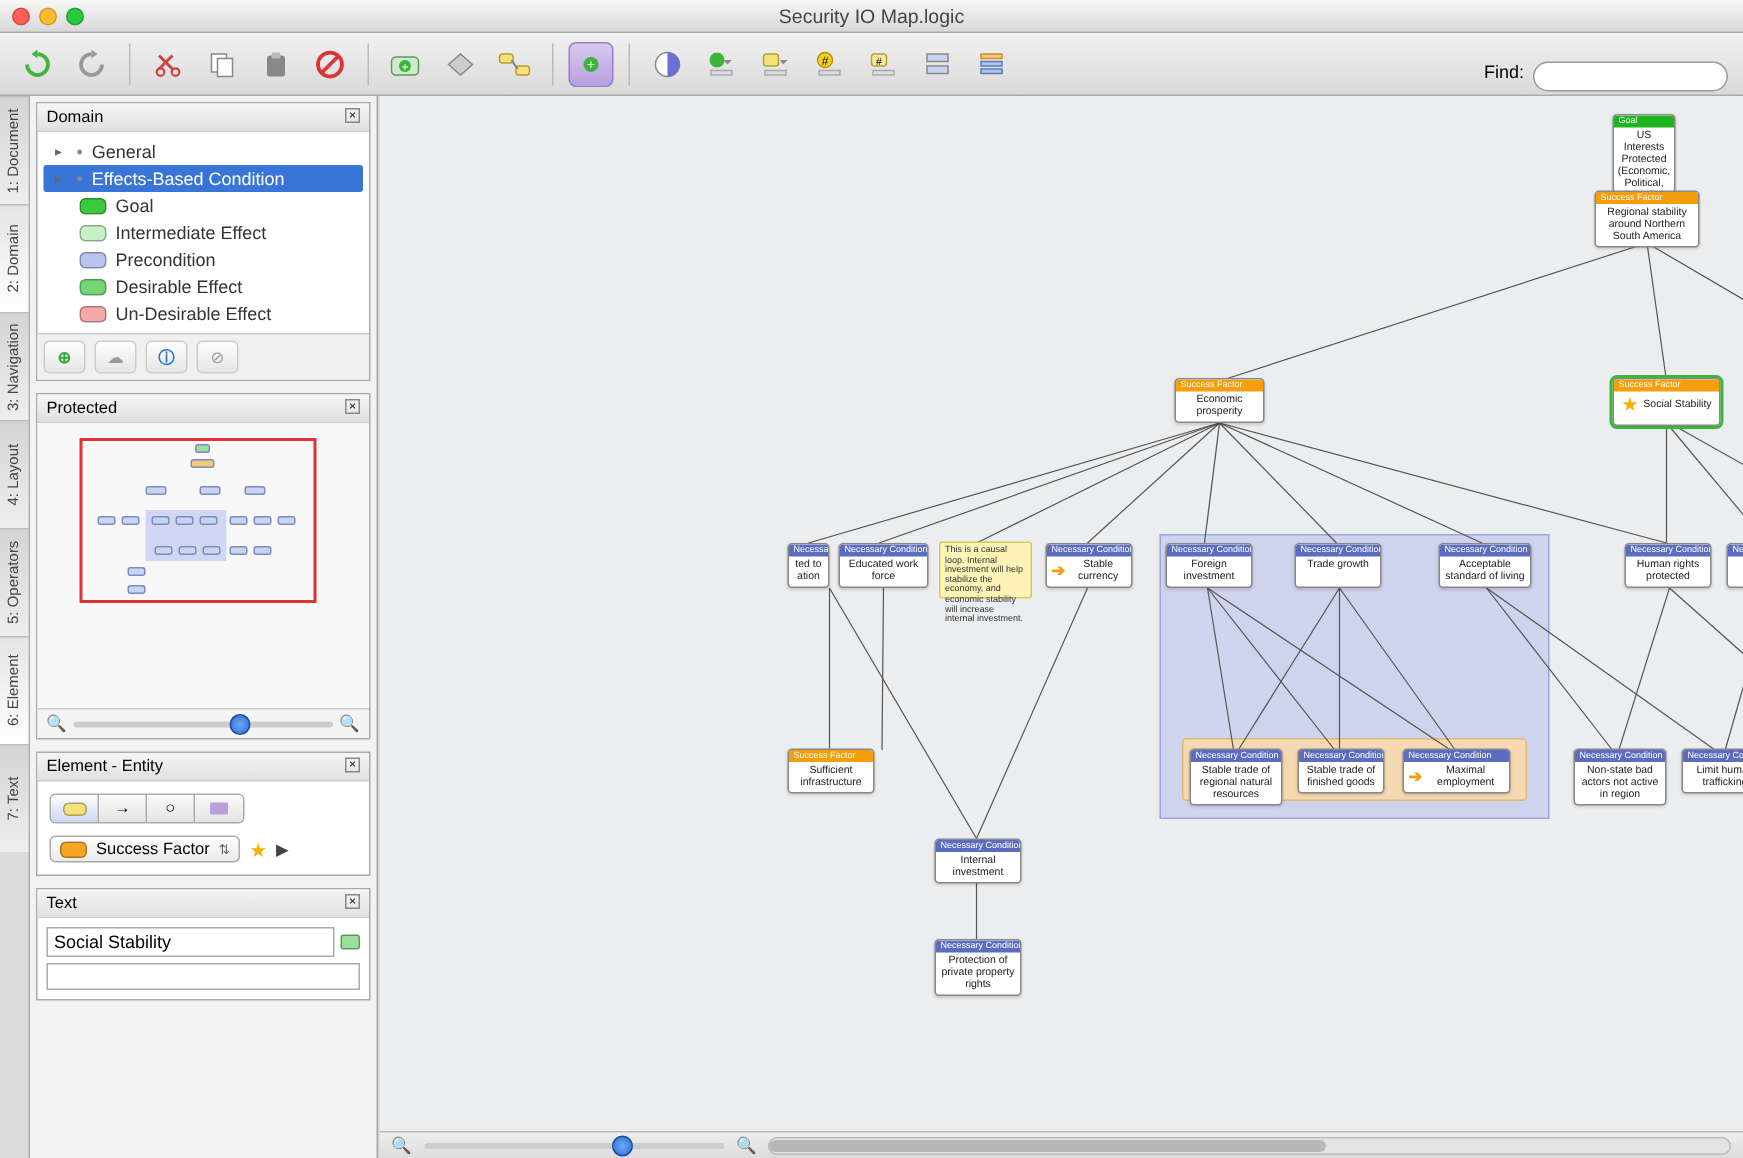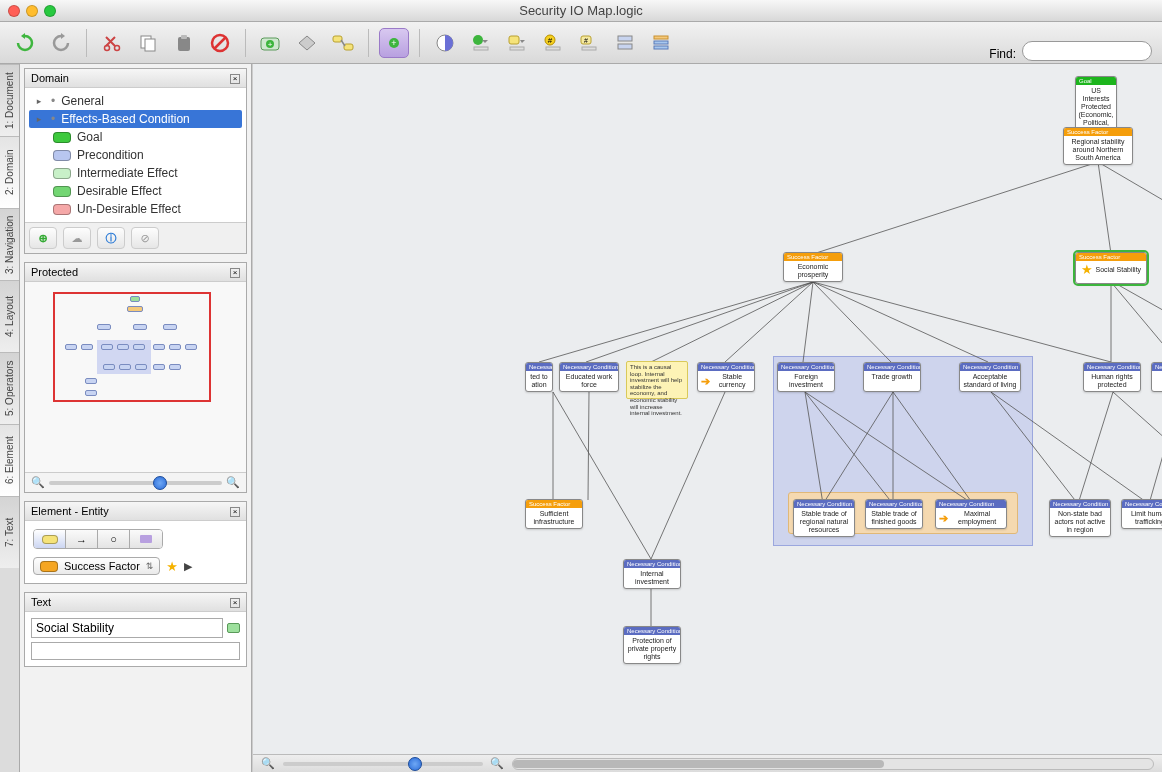--- a/index.html
+++ b/index.html
@@ -7,33 +7,33 @@
   
   .titlebar { height: 22px; background: linear-gradient(#f7f7f7,#d8d8d8); border-bottom:1px solid #aaa; display:flex; align-items:center; padding:0 8px; position:relative;}
   .tb-buttons { display:flex; gap:6px; }
   .tb-btn { width:12px; height:12px; border-radius:50%; border:1px solid rgba(0,0,0,.2);}
   .tb-red{background:#ff5f57;} .tb-yellow{background:#ffbd2e;} .tb-green{background:#28c940;}
   .titlebar .title { position:absolute; left:0; right:0; text-align:center; font-size:13px; color:#444;}
   
   .toolbar { height:42px; background:linear-gradient(#f2f2f2,#d9d9d9); border-bottom:1px solid #aaa; display:flex; align-items:center; padding:0 10px; gap:6px;}
   .tbtn { width:30px; height:30px; border-radius:5px; display:flex; align-items:center; justify-content:center; border:1px solid transparent;}
   .sep { width:1px; height:28px; background:#bbb; margin:0 4px;}
-  .find-box { margin-left:auto; display:flex; align-items:flex-end; gap:6px;margin-top:16px;}
+  .find-box { margin-left:auto; display:flex; align-items:flex-start; gap:6px;margin-top:16px;}
   .find-box input { width:130px; height:20px; border:1px solid #999; border-radius:10px; padding:0 8px; font-size:11px;}
   .find-label{font-size:12px;}
   
   .main { position:absolute; top:64px; bottom:0; left:0; right:0; display:flex; background:#eceef0;}
   
   .vtabs { width:20px; background:#dcdcdc; border-right:1px solid #aaa; display:flex; flex-direction:column;}
   .vtab { flex:0 0 auto; height:72px; border-bottom:1px solid #bbb; writing-mode:vertical-rl; transform:rotate(180deg); display:flex; align-items:center; justify-content:center; font-size:10px; color:#444; background:linear-gradient(#eee,#d4d4d4); cursor:pointer;}
   .vtab.active{background:linear-gradient(#fff,#e4e4e4);}
   
   .sidebar { width:232px; background:#f2f2f2; border-right:1px solid #aaa; display:flex; flex-direction:column; overflow:hidden;}
   .panel { border:1px solid #aaa; margin:4px; background:#fff; display:flex; flex-direction:column;}
-  .panel-hdr { background:linear-gradient(#f6f6f6,#e0e0e0); border-bottom:1px solid #ccc; padding:3px 6px; font-size:11px; display:flex; justify-content:space-between; align-items:flex-end;}
+  .panel-hdr { background:linear-gradient(#f6f6f6,#e0e0e0); border-bottom:1px solid #ccc; padding:3px 6px; font-size:11px; display:flex; justify-content:space-between; align-items:flex-start;}
   .panel-hdr .close{width:10px;height:10px;border:1px solid #888;font-size:8px;line-height:8px;text-align:center;cursor:pointer;}
   .tree { padding:4px; max-height:160px; overflow:hidden;}
   .tree-item { display:flex; align-items:center; gap:6px; padding:2px 4px; font-size:12px; color:#333; cursor:pointer;}
   .tree-item.lvl2{padding-left:24px;}
   .tree-item.selected{background:#3875d7;color:#fff;border-radius:2px;}
   .swatch{width:18px;height:11px;border-radius:4px;border:1px solid rgba(0,0,0,.3);flex-shrink:0;}
   .sw-green{background:#3dc93d;} .sw-lgreen{background:#c8f0c8;} .sw-blue{background:#b8c6ef;} .sw-yellow{background:#f5e37a;} .sw-red{background:#f5a8a8;} .sw-dgreen{background:#73d673;} .sw-orange{background:#f5a623;}
   .expand-icon{width:12px;height:12px;display:inline-flex;align-items:center;justify-content:center;font-size:9px;color:#666;}
   .iconrow { display:flex; gap:6px; padding:4px; border-top:1px solid #ccc; background:#f0f0f0;}
   .iconrow .ib{width:28px;height:22px;border:1px solid #ccc;border-radius:4px;background:linear-gradient(#fdfdfd,#e6e6e6);display:flex;align-items:center;justify-content:center;cursor:pointer;}
@@ -233,26 +233,26 @@
           <div class="tree-item selected">
             <span class="expand-icon">▸</span>
             <span style="color: rgb(136, 136, 136);">•</span>
             <span>Effects-Based Condition</span>
           </div>
           <div class="tree-item lvl2">
             <span class="swatch sw-green"></span>
             <span>Goal</span>
           </div>
           <div class="tree-item lvl2">
+            <span class="swatch sw-lgreen"></span>
+            <span>Intermediate Effect</span>
+          </div>
+          <div class="tree-item lvl2">
             <span class="swatch sw-blue"></span>
             <span>Precondition</span>
-          </div>
-          <div class="tree-item lvl2">
-            <span class="swatch sw-lgreen"></span>
-            <span>Intermediate Effect</span>
           </div>
           <div class="tree-item lvl2">
             <span class="swatch sw-dgreen"></span>
             <span>Desirable Effect</span>
           </div>
           <div class="tree-item lvl2">
             <span class="swatch sw-red"></span>
             <span>Un-Desirable Effect</span>
           </div>
         </div>

